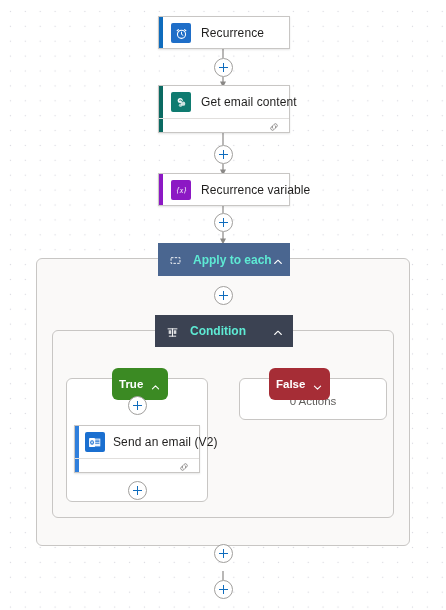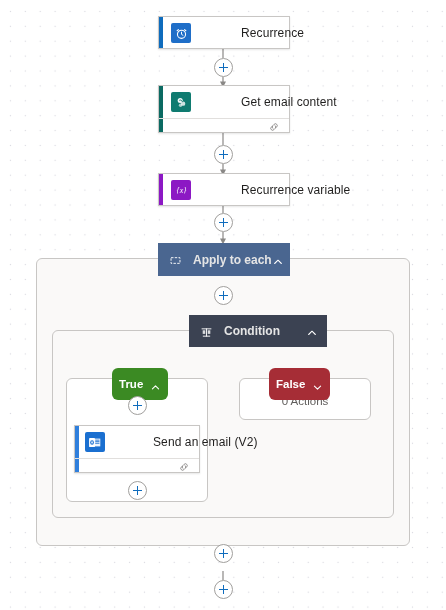--- a/index.html
+++ b/index.html
@@ -49,39 +49,38 @@
     border:1px solid #c8c6c4;
     box-sizing:border-box;
     box-shadow:0 0.6px 1.8px rgba(0,0,0,0.10);
   }
   .card .accent{
     position:absolute;left:0;top:0;bottom:0;width:3.5px;
   }
   .card .crow{
     position:relative;height:32px;display:flex;align-items:center;
     padding-left:12px;
-    gap:40px;
   }
   .card .cicon{
     width:20px;height:20px;border-radius:2px;flex:0 0 auto;
     display:flex;align-items:center;justify-content:center;
     margin-right:10px;
   }
   .card .ctitle{
     font-size:12px;color:#201f1e;letter-spacing:0.1px;white-space:nowrap;
   }
   .card .cfoot{
     position:relative;height:18px;border-top:1px solid #e1dfdd;
     display:flex;align-items:center;justify-content:flex-end;padding-right:9px;
   }
 
   
   .hdr{
     position:absolute;display:flex;align-items:center;box-sizing:border-box;
-    padding:0 9px 0 11px;color:#e5e5e5;
+    padding:0 9px 0 11px;color:#5eead4;
   }
   .hdr .hicon{width:13px;height:13px;flex:0 0 auto;margin-right:11px;opacity:.95;}
   .hdr .htitle{font-size:12px;font-weight:bold;white-space:nowrap;flex:1 1 auto;}
   .hdr .hchev{width:12px;height:12px;flex:0 0 auto;}
 
   
   .pill{
     position:absolute;display:flex;align-items:center;box-sizing:border-box;
     height:20px;padding:16px 7px;color:#ffffff;border-radius:6px;
   }
@@ -136,21 +135,21 @@
       <line x1="223" y1="571" x2="223" y2="580"></line>
     </g>
   </svg>
 
   <div class="scope" style="left:36px;top:258px;width:374px;height:288px;"></div>
 
   <div class="scope" style="left:52px;top:330px;width:342px;height:188px;"></div>
 
   <div class="branch-box" style="left:66px;top:378px;width:142px;height:124px;"></div>
 
-  <div class="branch-box" style="left:239px;top:378px;width:132px;height:42px;">
+  <div class="branch-box" style="left:239px;top:378px;width:148px;height:42px;">
     <div class="zero-actions">0 Actions</div>
   </div>
 
   <div class="card" style="left:158px;top:16px;width:132px;height:33px;">
     <div class="accent" style="background:#0f6cbd;"></div>
     <div class="crow">
       <div class="cicon" style="background:#1f6ec8;">
         <svg width="13" height="13" viewBox="0 0 16 16" fill="none">
           <circle cx="8" cy="9" r="5" stroke="#ffffff" stroke-width="1.3"></circle>
           <path d="M8 6.3 V9 L9.8 10.2" stroke="#ffffff" stroke-width="1.2" stroke-linecap="round"></path>
@@ -203,21 +202,21 @@
       </svg>
     </span>
     <span class="htitle">Apply to each</span>
     <span class="hchev">
       <svg width="12" height="12" viewBox="0 0 16 16" fill="none">
         <path d="M3.5 10 L8 5.6 L12.5 10" stroke="#ffffff" stroke-width="1.4" stroke-linecap="round" stroke-linejoin="round"></path>
       </svg>
     </span>
   </div>
 
-  <div class="hdr" style="left:155px;top:315px;width:138px;height:32px;background:#3b4252;margin-left:34px;">
+  <div class="hdr" style="left:155px;top:315px;width:138px;height:32px;background:#3b4252;">
     <span class="hicon">
       <svg width="13" height="13" viewBox="0 0 16 16" fill="none">
         <path d="M2.5 3.5 H13.5 M8 3.5 V12.5 M4 12.5 H12" stroke="#ffffff" stroke-width="1.2" stroke-linecap="round"></path>
         <rect x="3.3" y="5.3" width="3.2" height="4.4" fill="#ffffff" opacity=".85"></rect>
         <rect x="9.5" y="5.3" width="3.2" height="4.4" fill="#ffffff" opacity=".85"></rect>
       </svg>
     </span>
     <span class="htitle">Condition</span>
     <span class="hchev">
       <svg width="12" height="12" viewBox="0 0 16 16" fill="none">

